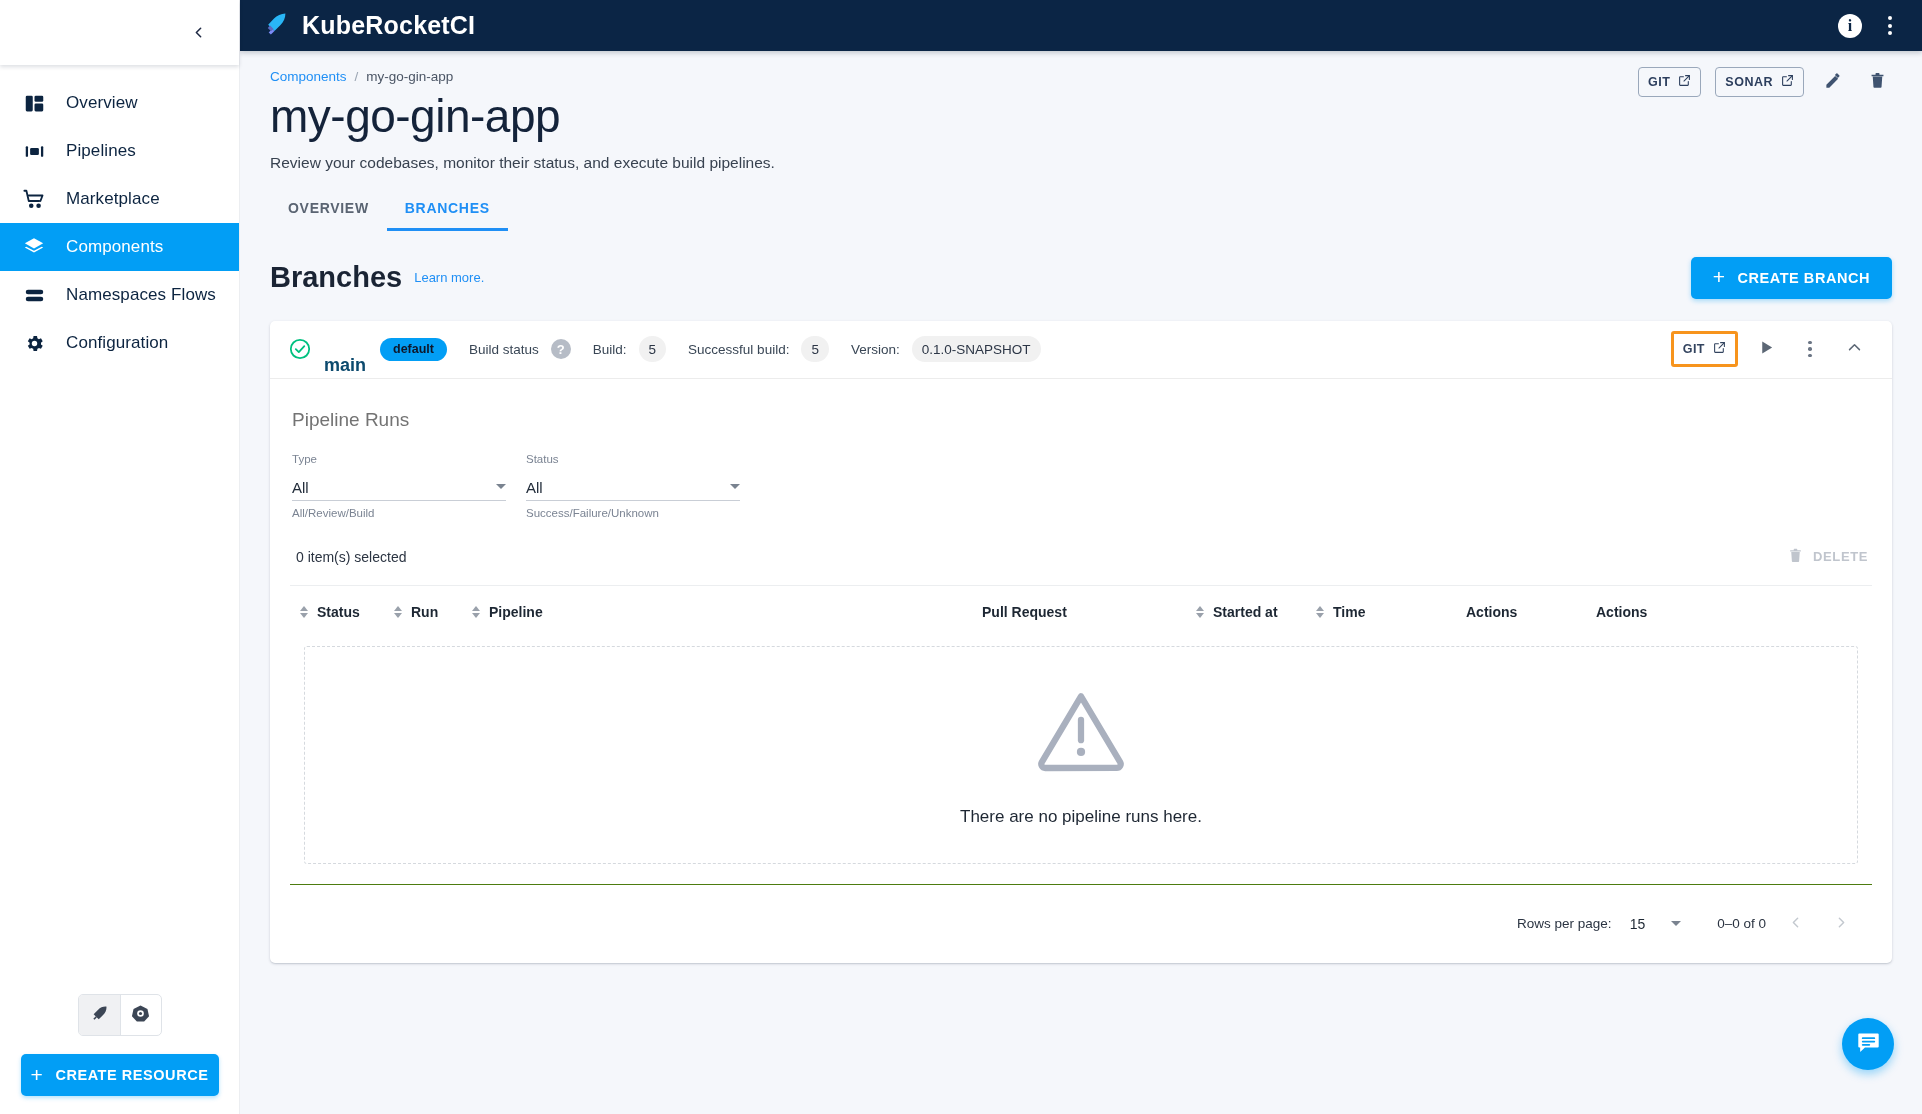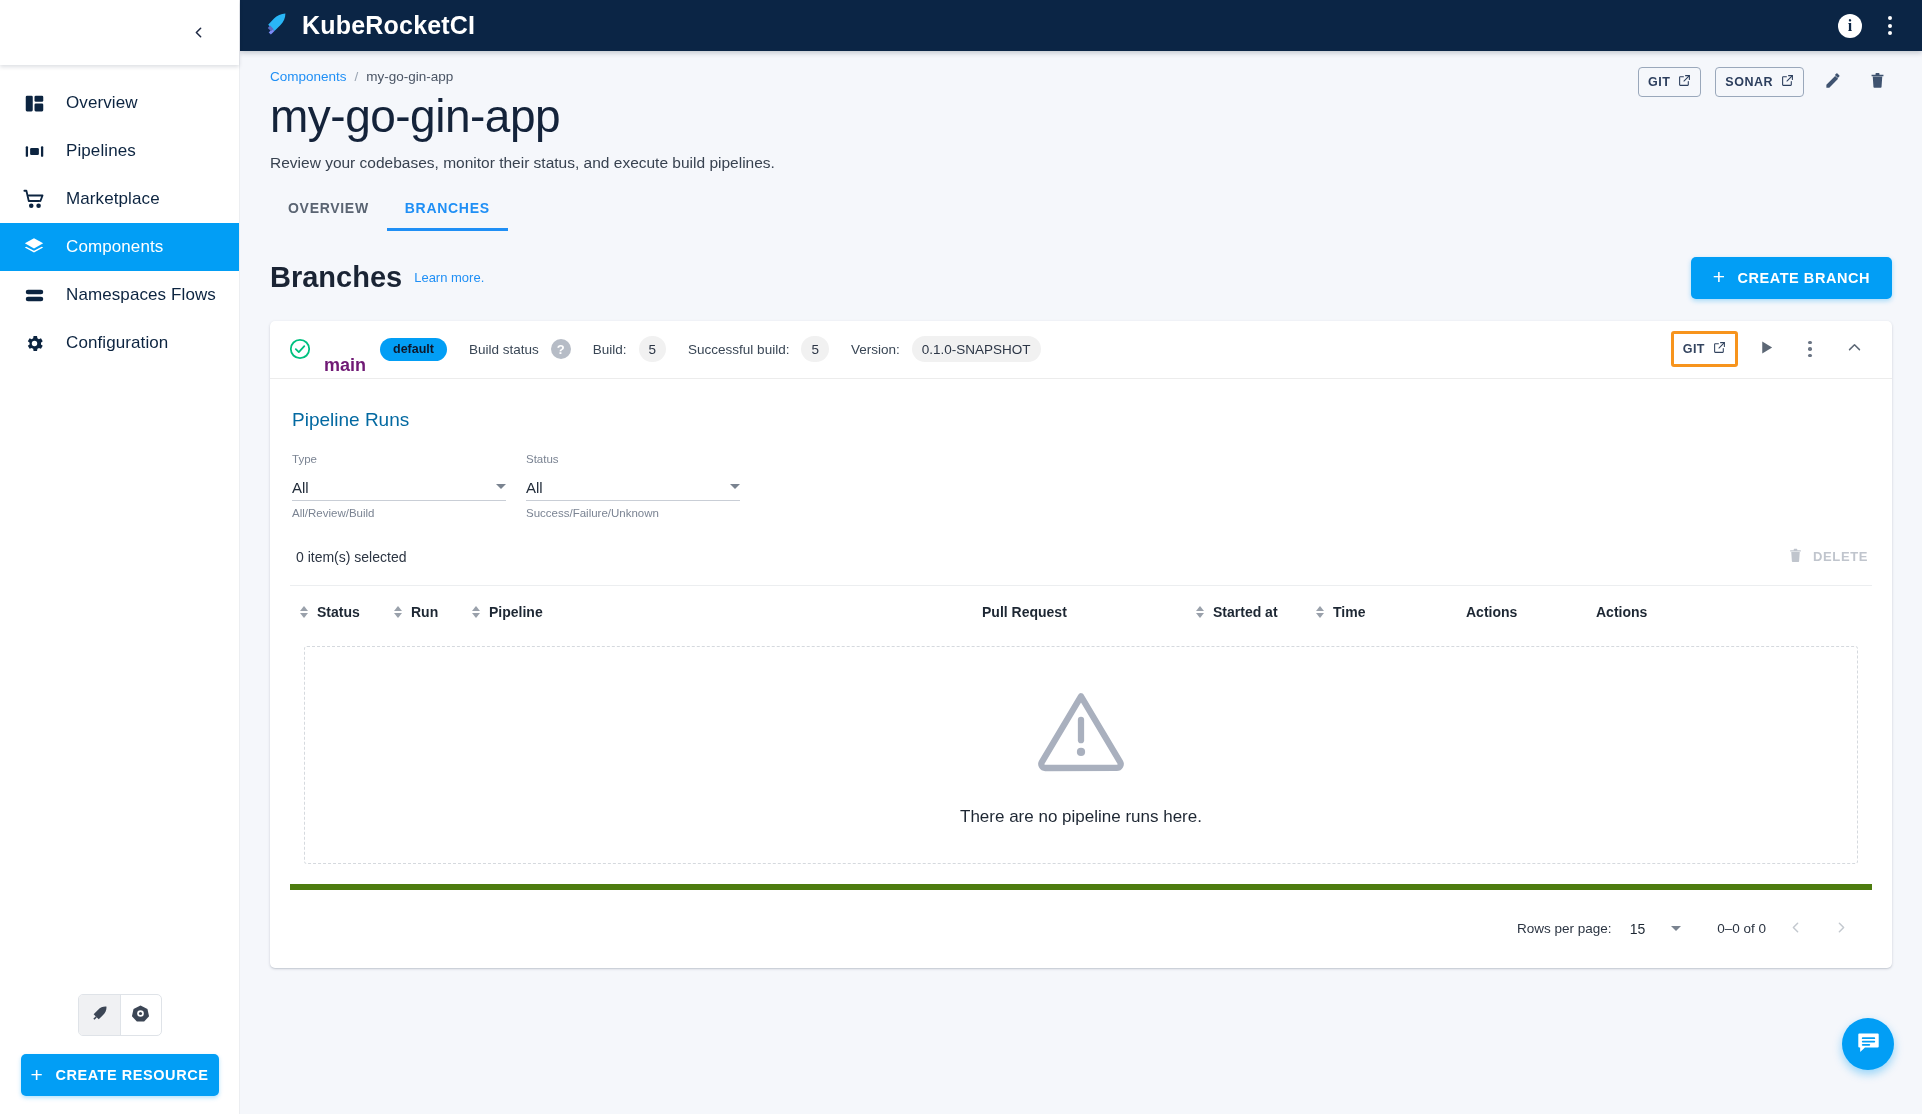--- a/index.html
+++ b/index.html
@@ -159,21 +159,21 @@
   .card {
     margin: 22px 30px 0 30px; background: #fff; border-radius: 5px;
     box-shadow: 0 1px 3px rgba(16,30,54,.16), 0 1px 1px rgba(16,30,54,.08);
     overflow: hidden;
   }
   .branch-row {
     height: 58px; display: flex; align-items: center; padding: 0 22px 0 18px;
     border-bottom: 1px solid #ececec;
   }
   .check-ico { width: 24px; height: 24px; flex: none; margin-right: 12px; }
-  .branch-name { font-size: 18px; font-weight: bold; color: #701a75; margin-right: 14px; margin-top: 32px; }
+  .branch-name { font-size: 18px; font-weight: bold; color: #0c4a6e; margin-right: 14px; margin-top: 32px; }
   .pill-default {
     background: #029ef5; color: #0f172a; border-radius: 20px; height: 23px;
     padding: 0 13px; display: flex; align-items: center;
     font-size: 12.5px; font-weight: 600;
   }
   .meta { display: flex; align-items: center; gap: 12px; margin-left: 22px; }
   .meta-label { font-size: 13.5px; color: #394655; }
   .qmark {
     width: 20px; height: 20px; border-radius: 50%; background: #b6bcc6; color: #fff;
     display: flex; align-items: center; justify-content: center;
@@ -198,21 +198,21 @@
   }
   .play-btn, .more-btn, .chevron-btn {
     width: 32px; height: 32px; display: flex; align-items: center; justify-content: center;
     cursor: pointer; color: #5c6775; background:none;border:none;
   }
   .kebab-dark { display: flex; flex-direction: column; gap: 3px; }
   .kebab-dark i { width: 3.5px; height: 3.5px; border-radius: 50%; background: #6c7685; display:block;}
 
   
   .runs { padding: 30px 20px 16px 20px; }
-  .runs-title { font-size: 19px; color: #0369a1; margin-left: 2px; }
+  .runs-title { font-size: 19px; color: #737373; margin-left: 2px; }
 
   .filters { display: flex; gap: 0; margin-top: 22px; padding-left: 2px; }
   .field { position: relative; }
   .field.w1 { width: 320px; margin-right: 20px; }
   .field.w2 { width: 214px; margin-right: 20px; }
   .flabel { font-size: 11.5px; color: #7b8493; height: 16px; }
   .fcontrol {
     height: 32px; border-bottom: 1px solid #c9ced6;
     display: flex; align-items: flex-end; justify-content: space-between;
     padding-bottom: 4px; cursor: pointer;
@@ -242,21 +242,21 @@
   .sorter .dn { width:0;height:0;border-left:4px solid transparent;border-right:4px solid transparent;border-top:5px solid #9aa1ab;}
 
   .empty {
     margin: 8px 14px 0 14px; border: 1px dashed #d5d9de; border-radius: 3px;
     height: 218px; display: flex; flex-direction: column; align-items: center; justify-content: center; gap: 26px;
   }
   .empty-text { font-size: 17px; color: #1e2733; }
 
   .pagination {
     display: flex; align-items: center; justify-content: flex-end;
-    gap: 0; padding: 22px 14px 6px 14px; border-top: 6px solid #4d7c0f; margin-top: 20px;
+    gap: 0; padding: 22px 14px 6px 14px; border-top: 1px solid #4d7c0f; margin-top: 20px;
   }
   .rpp { font-size: 13.5px; color: #2b3442; }
   .rpp-sel { display: flex; align-items: center; gap: 26px; margin-left: 18px; cursor: pointer; }
   .rpp-val { font-size: 14px; color: #1d2733; }
   .range { font-size: 13.5px; color: #2b3442; margin-left: 36px; }
   .pag-btn { width: 34px; height: 34px; display:flex;align-items:center;justify-content:center;color:#c3c8cf; margin-left: 12px;background:none;border:none;}
 
   .fab {
     position: absolute; right: 28px; bottom: 44px;
     width: 52px; height: 52px; border-radius: 50%; background: #029ef5;

